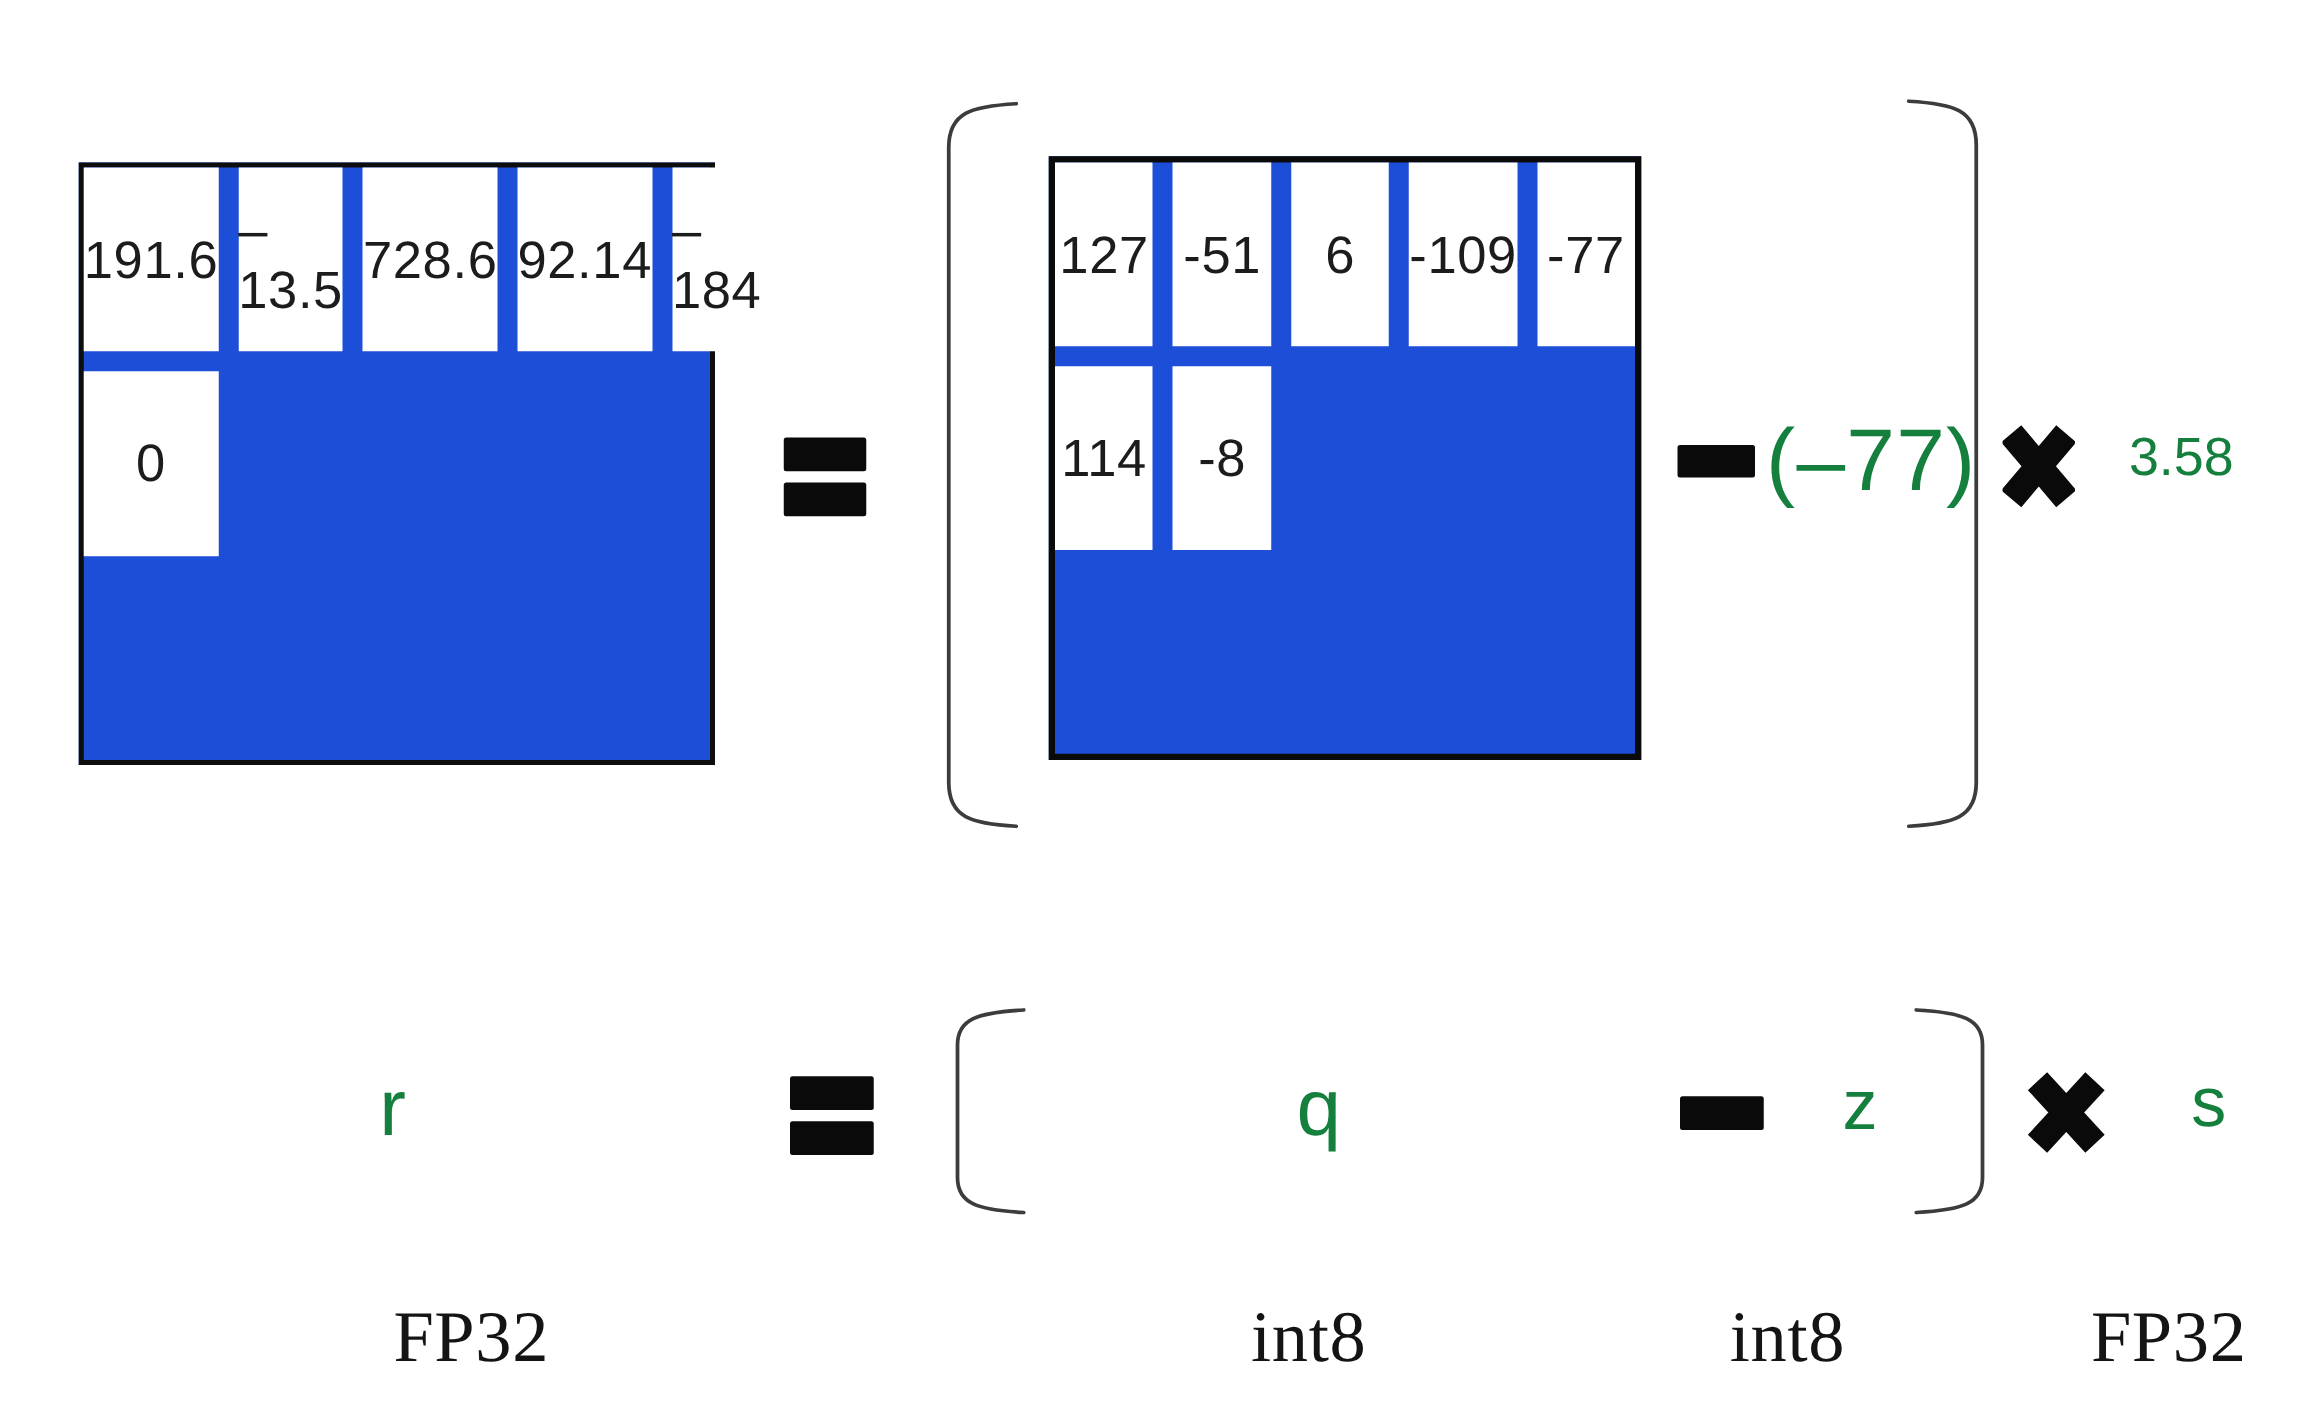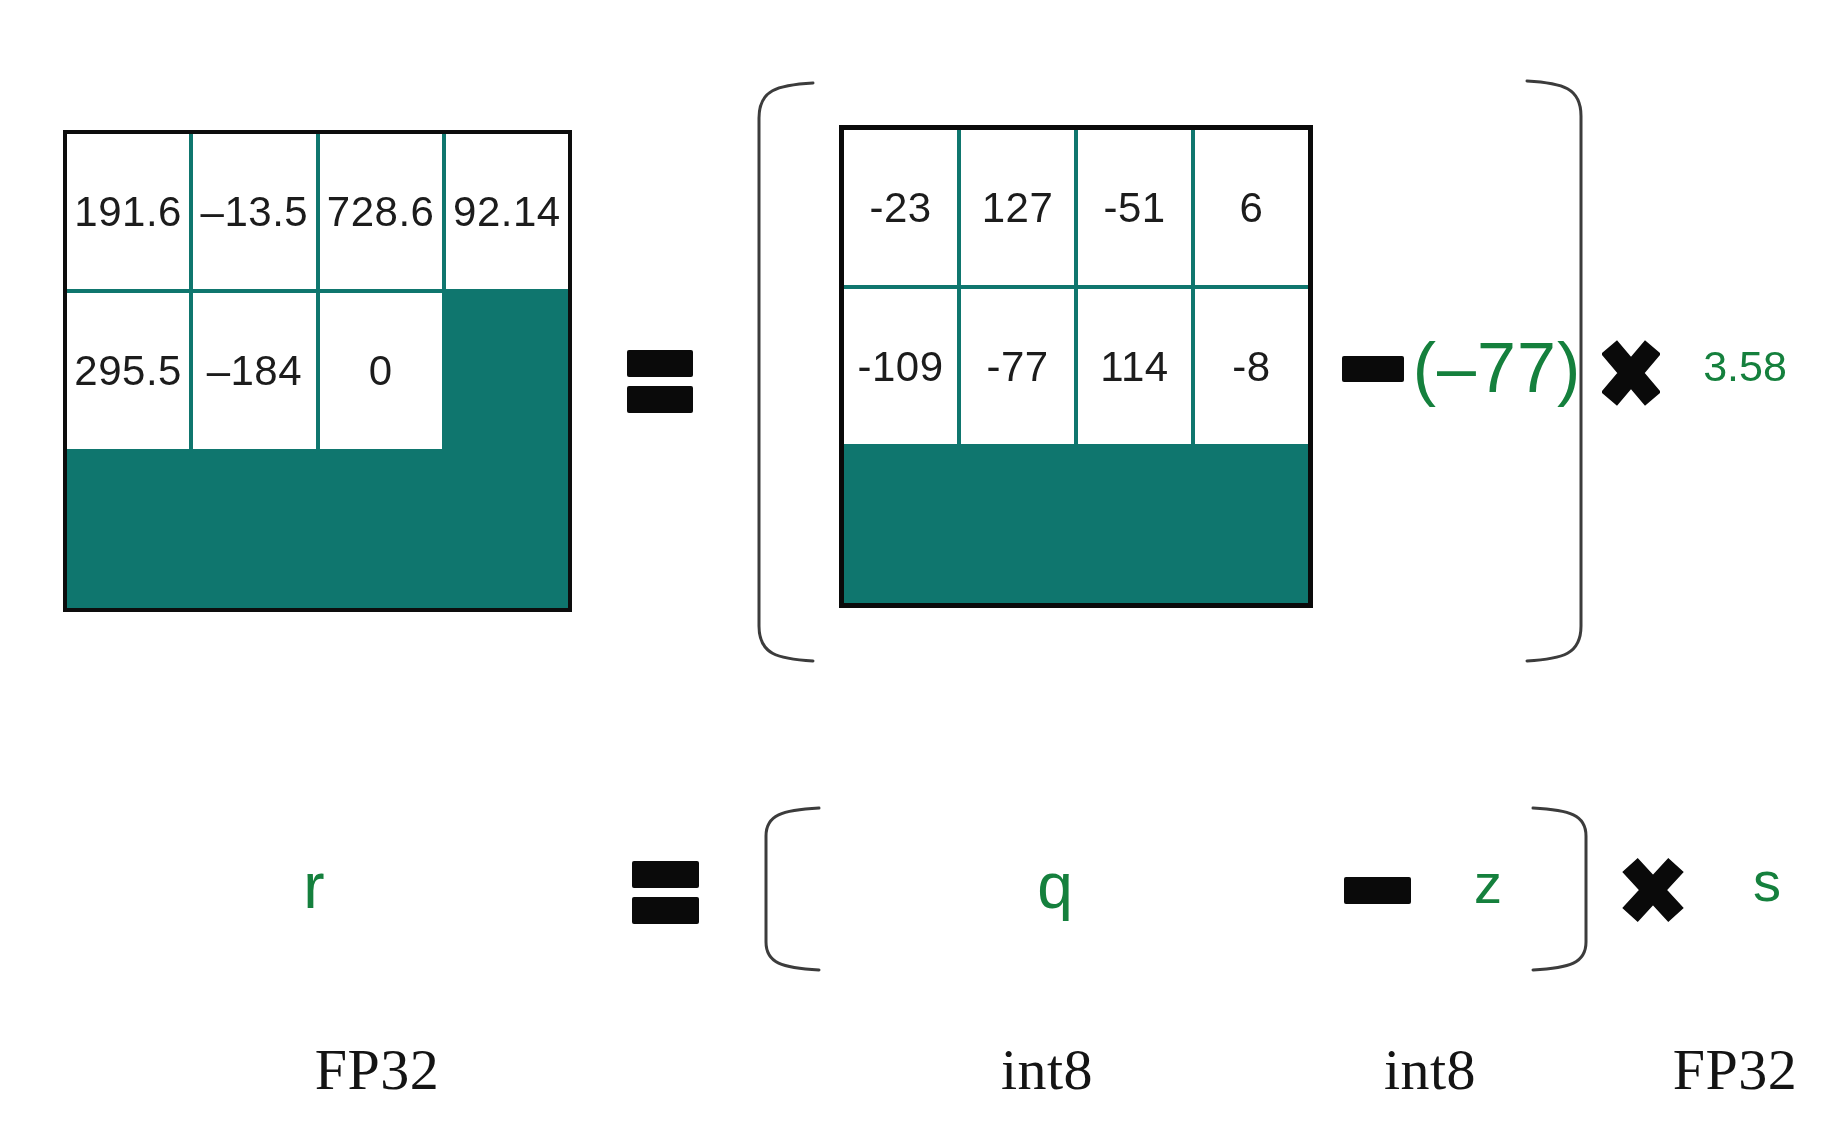--- a/index.html
+++ b/index.html
@@ -8,24 +8,24 @@
     width:1838px;height:1126px;
     background:#ffffff;
     overflow:hidden;
     font-family:"Liberation Sans", sans-serif;
     color:#161616;
   }
   
   .matrix{
     position:absolute;
     display:grid;
-    grid-template-columns:repeat(4,1fr);
+    grid-template-columns:repeat(5,1fr);
     grid-template-rows:repeat(3,1fr);
-    gap:4px;
-    background:#0f766e;
+    gap:16px;
+    background:#1d4ed8;
     box-sizing:border-box;
   }
   .matrix .cell{
     background:#ffffff;
     display:flex;align-items:center;justify-content:center;
     font-size:42px;
     color:#1c1c1c;
     letter-spacing:0.5px;
   }
   .fp32-matrix{
@@ -69,36 +69,34 @@
 </head>
 <body>
 
 <div class="canvas">
 
   <div class="matrix fp32-matrix">
     <div class="cell">191.6</div>
     <div class="cell">–13.5</div>
     <div class="cell">728.6</div>
     <div class="cell">92.14</div>
-    <div class="cell">295.5</div>
     <div class="cell">–184</div>
     <div class="cell">0</div>
   </div>
 
   <div class="equals eq-row1">
     <div class="bar"></div>
     <div class="bar"></div>
   </div>
 
   <svg class="bracket" style="left:755px;top:80px;" width="60" height="584" viewBox="0 0 60 584">
     <path d="M58 3 C22 5 4 10 4 38 L4 546 C4 574 22 579 58 581" fill="none" stroke="#3c3c3c" stroke-width="3" stroke-linecap="round"></path>
   </svg>
 
   <div class="matrix int8-matrix">
-    <div class="cell">-23</div>
     <div class="cell">127</div>
     <div class="cell">-51</div>
     <div class="cell">6</div>
     <div class="cell">-109</div>
     <div class="cell">-77</div>
     <div class="cell">114</div>
     <div class="cell">-8</div>
   </div>
 
   <div class="minus row1"></div>

